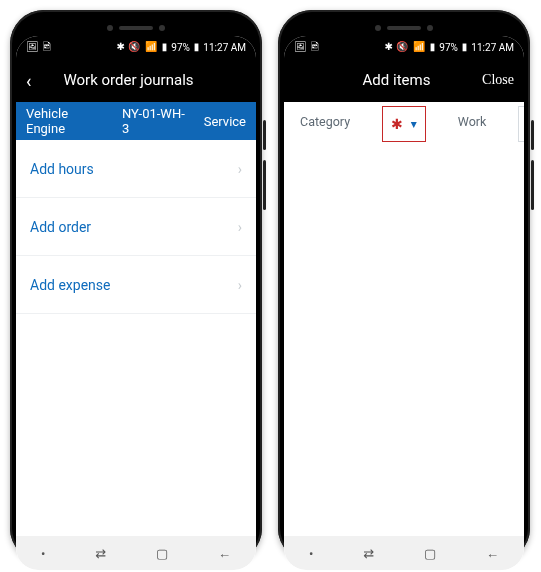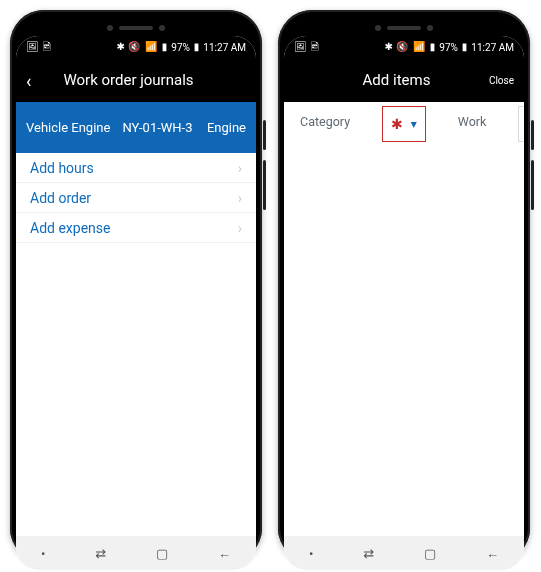--- a/index.html
+++ b/index.html
@@ -57,38 +57,38 @@
     display: flex;
     align-items: center;
     position: relative;
     padding: 0 10px;
   }
   .appbar .title {
     position:absolute; left:0; right:15px; text-align:center;
     font-size: 15px; font-weight:400;
   }
   .appbar .back { font-size:18px; z-index:2; }
-  .appbar .close { margin-left:auto; font-size:10px; z-index:2; }
+  .appbar .close { margin-left:auto; font-size:14px; z-index:2;font-family:Liberation Serif, serif; }
   .bluebar {
     background: #1067b6;
     color:#fff;
-    height:51px;
+    height:38px;
     display:flex;
     align-items:center;
     font-size:13px;
     padding:0 10px;
     gap:12px;
   }
   .bluebar span:last-child { margin-left:auto; }
   .list {
     background:#fff;
     flex:1;
   }
   .list-item {
-    height:30px;
+    height:58px;
     display:flex;
     align-items:center;
     justify-content:space-between;
     padding:0 14px;
     color:#0f6cbd;
     font-size:14px;
     border-bottom:1px solid #eef0f2;
   }
   .list-item .chev { color:#c8cdd1; font-size:14px; }
   .form {
@@ -174,21 +174,21 @@
         <span>11:27 AM</span>
       </div>
     </div>
     <div class="appbar">
       <span class="back">‹</span>
       <span class="title">Work order journals</span>
     </div>
     <div class="bluebar">
       <span>Vehicle Engine</span>
       <span>NY-01-WH-3</span>
-      <span>Engine</span>
+      <span>Service</span>
     </div>
     <div class="list">
       <div class="list-item">
         <span>Add hours</span>
         <span class="chev">›</span>
       </div>
       <div class="list-item">
         <span>Add order</span>
         <span class="chev">›</span>
       </div>

